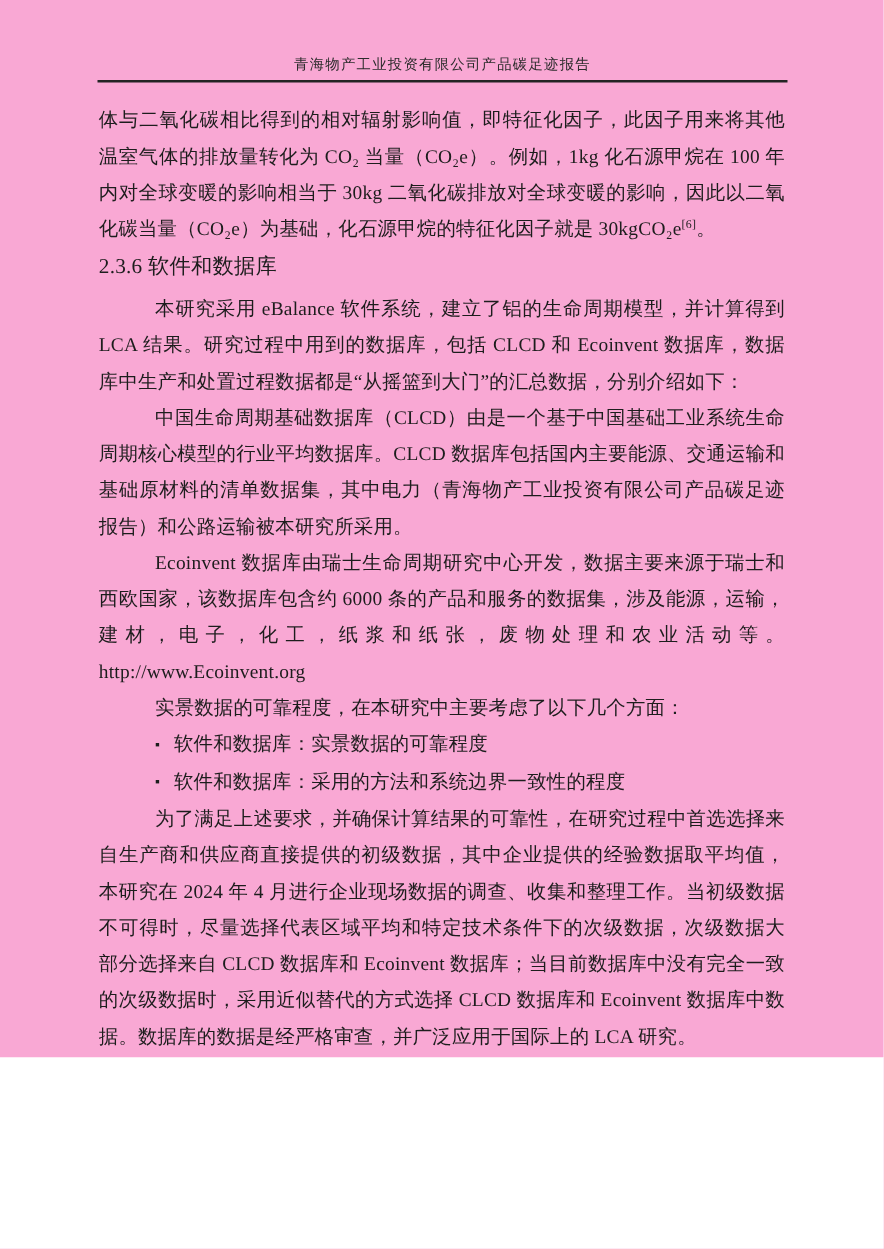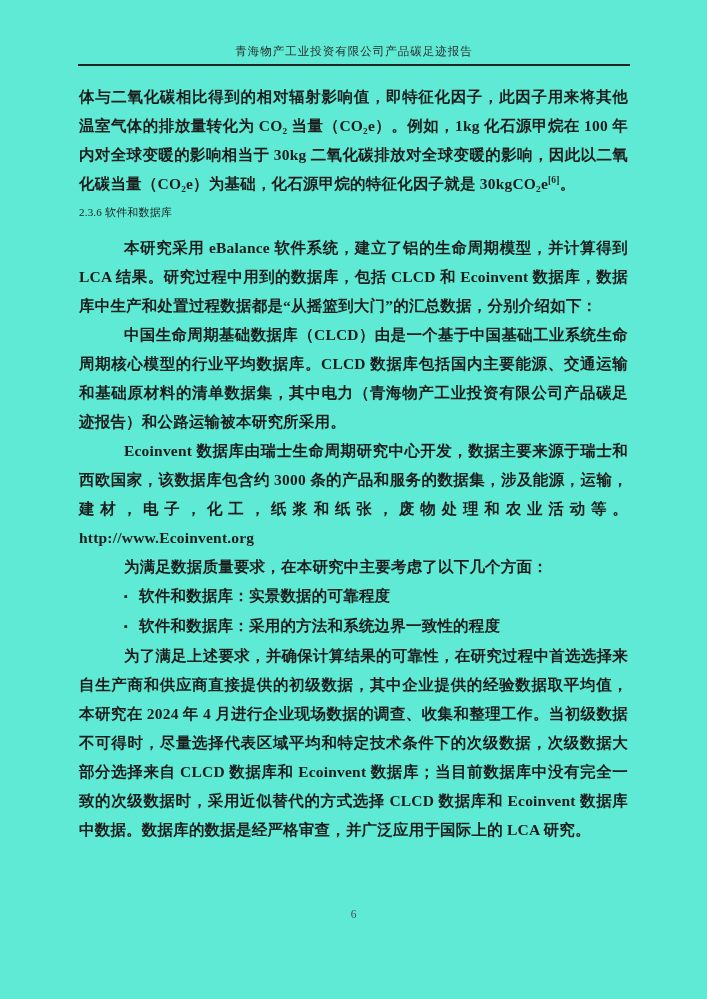--- a/index.html
+++ b/index.html
@@ -3,22 +3,22 @@
 <meta charset="utf-8">
 <style>
   html, body {
     margin: 0;
     padding: 0;
     background: #ffffff;
   }
   .page {
     position: relative;
     width: 707px;
-    height: 999px;
-    background: #5eead4;
+    height: 846px;
+    background: #f9a8d4;
     font-family: "Liberation Serif", "DejaVu Serif", serif;
     color: #1d1d1d;
     overflow: hidden;
     box-sizing: border-box;
   }
   .doc-header {
     position: absolute;
     top: 0;
     left: 78px;
     width: 552px;
@@ -42,29 +42,28 @@
     left: 79px;
     width: 549px;
     font-size: 15.5px;
     line-height: 29px;
     text-align: justify;
     letter-spacing: 0.2px;
   }
   p.para {
     margin: 0;
     padding: 0;
-    font-weight: bold;
   }
   .indent {
     text-indent: 45px;
   }
   h2.heading {
     margin: 0 0 6px 0;
     padding: 0;
-    font-size: 11px;
+    font-size: 17px;
     font-weight: normal;
     line-height: 29px;
   }
   .sup {
     font-size: 9.5px;
     line-height: 0;
     vertical-align: 6px;
   }
   .bullet-marker {
     font-size: 11px;
@@ -95,24 +94,24 @@
   <div class="doc-body">
 
     <p class="para"><span>体与二氧化碳相比得到的相对辐射影响值，即特征化因子，此因子用来将其他温室气体的排放量转化为 CO₂ 当量（CO₂e）。例如，1kg 化石源甲烷在 100 年内对全球变暖的影响相当于 30kg 二氧化碳排放对全球变暖的影响，因此以二氧化碳当量（CO₂e）为基础，化石源甲烷的特征化因子就是 30kgCO₂e</span><span class="sup">[6]</span><span>。</span></p>
 
     <h2 class="heading">2.3.6 软件和数据库</h2>
 
     <p class="para indent">本研究采用 eBalance 软件系统，建立了铝的生命周期模型，并计算得到 LCA 结果。研究过程中用到的数据库，包括 CLCD 和 Ecoinvent 数据库，数据库中生产和处置过程数据都是“从摇篮到大门”的汇总数据，分别介绍如下：</p>
 
     <p class="para indent">中国生命周期基础数据库（CLCD）由是一个基于中国基础工业系统生命周期核心模型的行业平均数据库。CLCD 数据库包括国内主要能源、交通运输和基础原材料的清单数据集，其中电力（青海物产工业投资有限公司产品碳足迹报告）和公路运输被本研究所采用。</p>
 
-    <p class="para indent">Ecoinvent 数据库由瑞士生命周期研究中心开发，数据主要来源于瑞士和西欧国家，该数据库包含约 3000 条的产品和服务的数据集，涉及能源，运输，建材，电子，化工，纸浆和纸张，废物处理和农业活动等。http://www.Ecoinvent.org</p>
+    <p class="para indent">Ecoinvent 数据库由瑞士生命周期研究中心开发，数据主要来源于瑞士和西欧国家，该数据库包含约 6000 条的产品和服务的数据集，涉及能源，运输，建材，电子，化工，纸浆和纸张，废物处理和农业活动等。http://www.Ecoinvent.org</p>
 
 
-    <p class="para indent">为满足数据质量要求，在本研究中主要考虑了以下几个方面：</p>
+    <p class="para indent">实景数据的可靠程度，在本研究中主要考虑了以下几个方面：</p>
 
     <p class="para indent"><span class="bullet-marker">▪</span><span>软件和数据库：实景数据的可靠程度</span></p>
 
 
     <p class="para indent"><span class="bullet-marker">▪</span><span>软件和数据库：采用的方法和系统边界一致性的程度</span></p>
 
     <p class="para indent">为了满足上述要求，并确保计算结果的可靠性，在研究过程中首选选择来自生产商和供应商直接提供的初级数据，其中企业提供的经验数据取平均值，本研究在 2024 年 4 月进行企业现场数据的调查、收集和整理工作。当初级数据不可得时，尽量选择代表区域平均和特定技术条件下的次级数据，次级数据大部分选择来自 CLCD 数据库和 Ecoinvent 数据库；当目前数据库中没有完全一致的次级数据时，采用近似替代的方式选择 CLCD 数据库和 Ecoinvent 数据库中数据。数据库的数据是经严格审查，并广泛应用于国际上的 LCA 研究。</p>
 
   </div>
 

